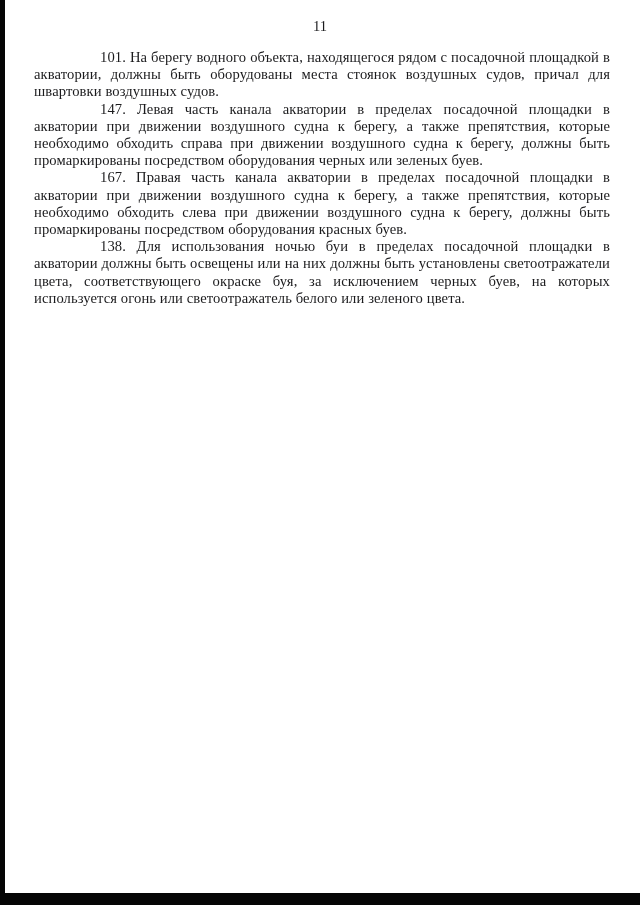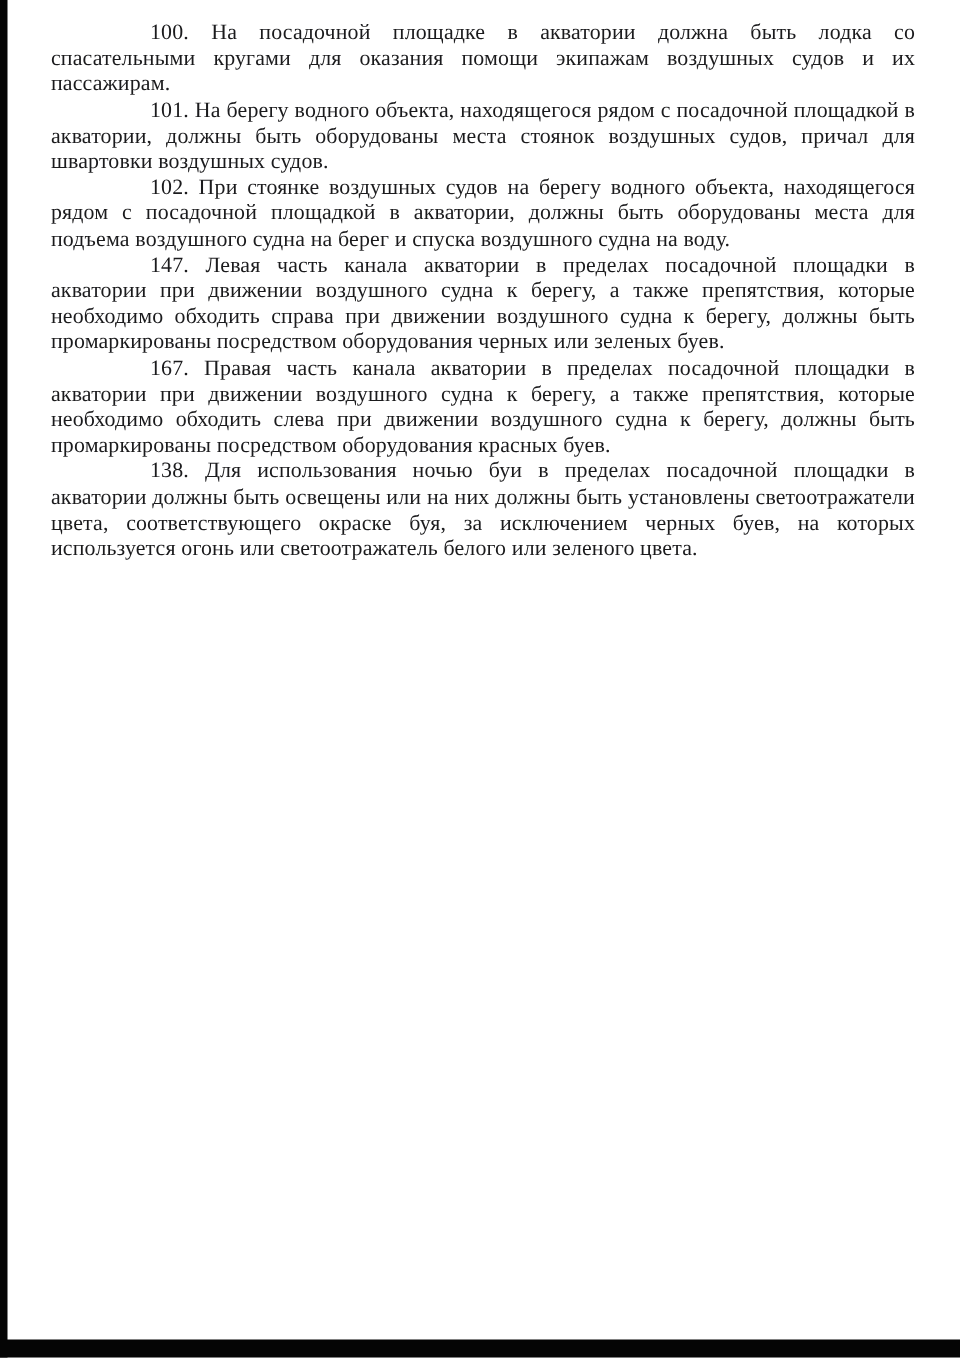--- a/index.html
+++ b/index.html
@@ -52,23 +52,22 @@
 </style>
 </head>
 <body>
 
 <div class="page">
 
   <div class="scan-edge-left"></div>
 
   <div class="scan-edge-bottom"></div>
 
+  <div class="page-number">11</div>
 
   <div class="content">
-    <p>100. На посадочной площадке в акватории должна быть лодка со спасательными кругами для оказания помощи экипажам воздушных судов и их пассажирам.</p>
     <p>101. На берегу водного объекта, находящегося рядом с посадочной площадкой в акватории, должны быть оборудованы места стоянок воздушных судов, причал для швартовки воздушных судов.</p>
-    <p>102. При стоянке воздушных судов на берегу водного объекта, находящегося рядом с посадочной площадкой в акватории, должны быть оборудованы места для подъема воздушного судна на берег и спуска воздушного судна на воду.</p>
     <p>147. Левая часть канала акватории в пределах посадочной площадки в акватории при движении воздушного судна к берегу, а также препятствия, которые необходимо обходить справа при движении воздушного судна к берегу, должны быть промаркированы посредством оборудования черных или зеленых буев.</p>
     <p>167. Правая часть канала акватории в пределах посадочной площадки в акватории при движении воздушного судна к берегу, а также препятствия, которые необходимо обходить слева при движении воздушного судна к берегу, должны быть промаркированы посредством оборудования красных буев.</p>
     <p>138. Для использования ночью буи в пределах посадочной площадки в акватории должны быть освещены или на них должны быть установлены светоотражатели цвета, соответствующего окраске буя, за исключением черных буев, на которых используется огонь или светоотражатель белого или зеленого цвета.</p>
   </div>
 
 </div>
 
 </body></html>

